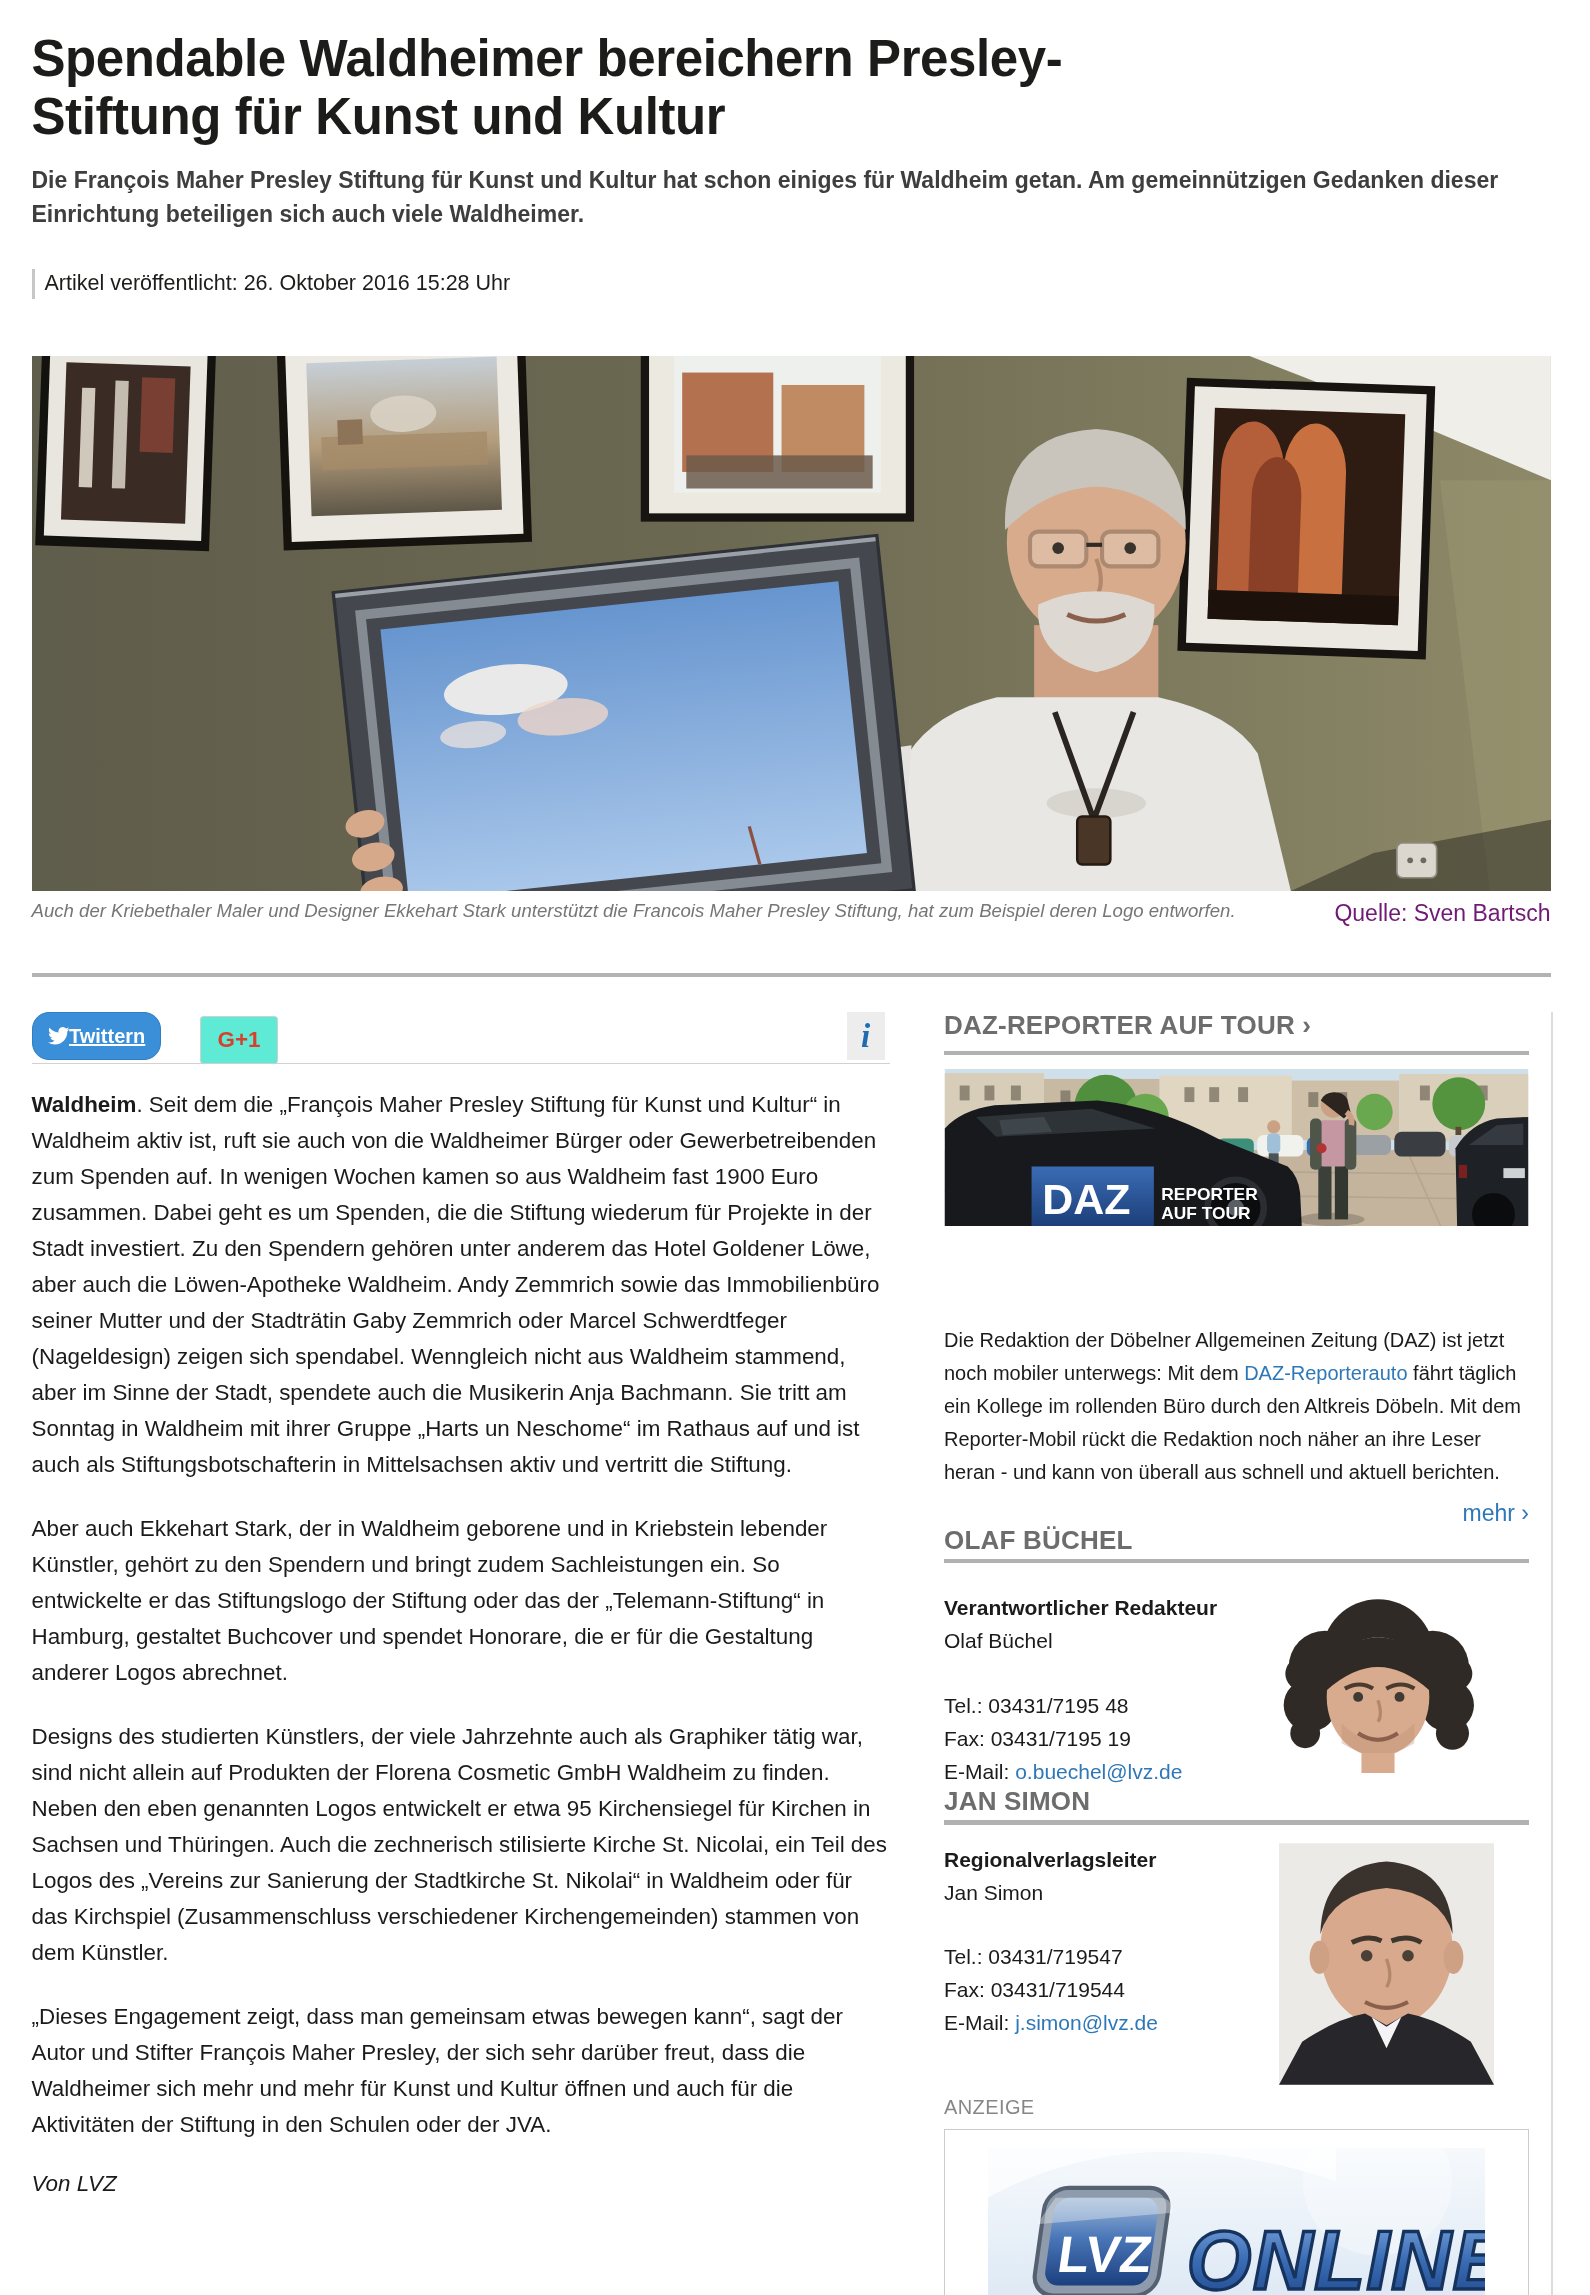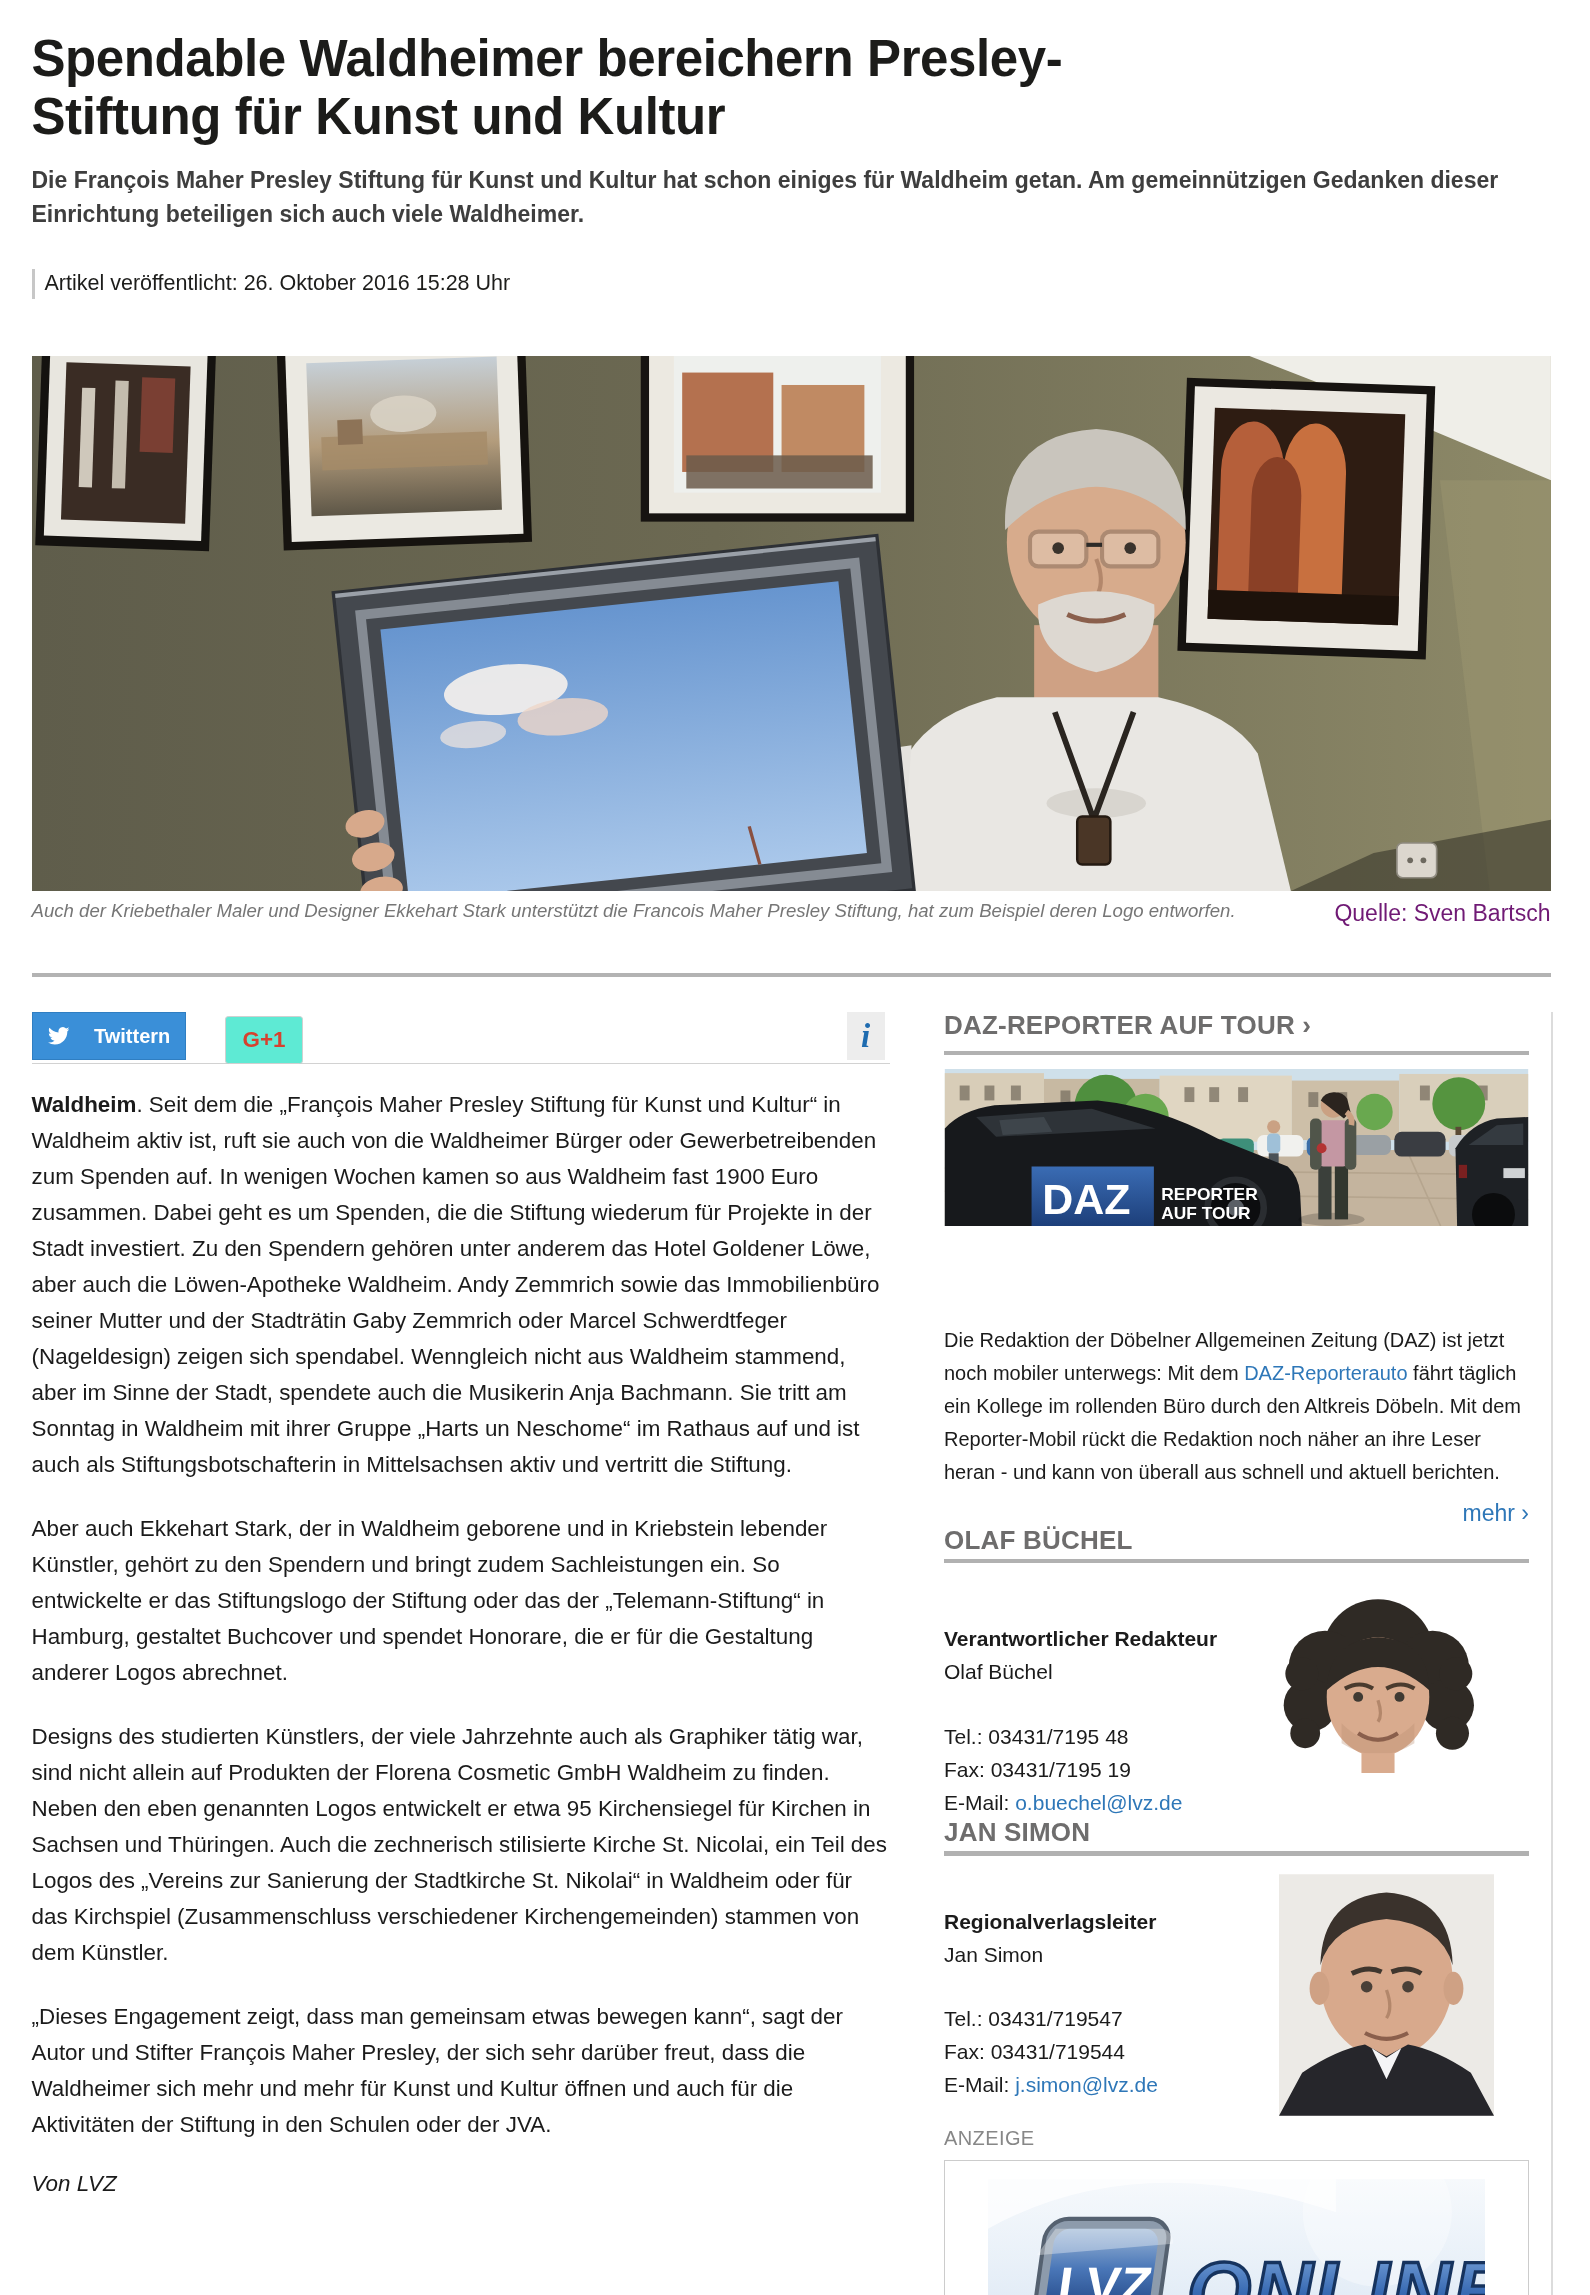--- a/index.html
+++ b/index.html
@@ -14,22 +14,22 @@
   
   #photoWrap{position:absolute;left:31.5px;top:356px;width:1519px;height:535px;overflow:hidden;background:#6c6951;}
   #captionRow{position:absolute;left:31.5px;top:900px;width:1519px;display:flex;justify-content:space-between;align-items:flex-start;}
   .caption{font-size:18.6px;color:#767676;font-style:italic;}
   .source{font-size:23px;color:#701a75;white-space:nowrap;margin-left:23px;}
   .thickRule{position:absolute;left:31.5px;top:973px;width:1519px;height:4.1px;background:#b3b3b3;}
   .vRule{position:absolute;left:1551px;top:1012px;width:1.7px;height:1283px;background:#dcdcdc;}
   
   #leftCol{position:absolute;left:31.5px;top:1012px;width:858px;}
   .socialRow{position:relative;height:48px;}
-  .tweetBtn{display:inline-flex;align-items:center;gap:25px;height:46px;padding:0 15px;background:#3a8fd8;
-            border:0.8px solid #2f7ec2;border-radius:0;color:#fff;font-size:20px;font-weight:bold;cursor:pointer;}
+  .tweetBtn{display:inline-flex;align-items:center;gap:0;height:46px;padding:0 15px;background:#3a8fd8;
+            border:0.8px solid #2f7ec2;border-radius:17px;color:#fff;font-size:20px;font-weight:bold;cursor:pointer;text-decoration:underline;}
   .gplusBtn{display:inline-flex;align-items:center;justify-content:center;height:46px;min-width:76px;margin-left:35px;
             background:#5eead4;border:0.8px solid #d0d0d0;border-radius:3.3px;color:#d6412f;font-size:22.4px;font-weight:bold;cursor:pointer;}
   .infoBtn{position:absolute;right:5px;top:0;width:38px;height:48px;background:#ededed;display:flex;align-items:center;
            justify-content:center;font-family:"Liberation Serif","DejaVu Serif",serif;font-style:italic;font-weight:bold;
            font-size:33px;color:#1f6cb0;cursor:pointer;}
   .thinRule{margin-top:2.5px;height:1.7px;background:#d2d2d2;}
   .paras{margin-top:23px;}
   .paras p{margin:0 0 28px 0;font-size:22.4px;line-height:36px;color:#1b1b1b;}
   .byline{font-size:22.4px;font-style:italic;margin-top:8.3px;color:#1b1b1b;}
   
@@ -40,21 +40,21 @@
   .rule5b{height:4.1px;background:#b1b1b1;margin-top:6.6px;}
   .dazImg{display:block;margin-top:13.3px;width:585px;height:157px;cursor:pointer;}
   .sideText{margin:98px 0 0 0;font-size:20px;line-height:33px;color:#1b1b1b;}
   a.blue{color:#2e77b8;text-decoration:none;cursor:pointer;}
   .more{margin-top:11px;text-align:right;font-size:23px;}
   .personHead{margin-top:36px;}
   .personHead2{margin-top:30px;}
   .personRow{display:flex;justify-content:space-between;margin-top:28px;}
   .personRow2{margin-top:18px;}
   .pInfo{font-size:21px;line-height:33px;}
-  .pInfo .role{font-weight:bold;margin-top:31px;}
+  .pInfo .role{font-weight:bold;}
   .pInfo .gap{height:31.5px;}
   .portrait{flex:none;margin-right:35px;}
   .anzeige{margin-top:11.6px;font-size:20px;color:#878787;letter-spacing:0.4px;}
   .adBox{margin-top:10px;width:583px;height:249px;border:0.8px solid #ccc;background:#fff;display:flex;
          justify-content:center;cursor:pointer;}
   .adBox svg{margin-top:18px;}
 </style>
 </head>
 <body>
 

